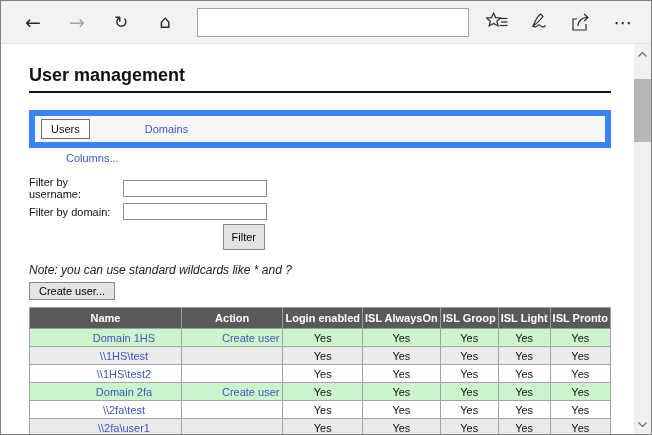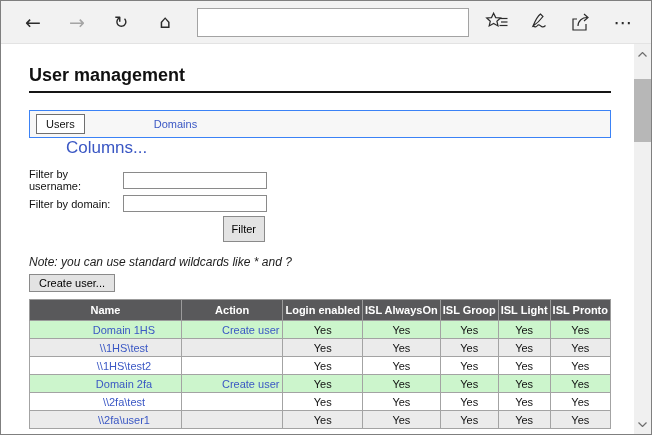--- a/index.html
+++ b/index.html
@@ -22,26 +22,26 @@
   .more-glyph{font-family:"DejaVu Sans",sans-serif;font-size:19px;color:#2b2b2b;line-height:1;}
   
   .scrollbar{position:absolute;top:43px;right:0;bottom:0;width:17px;background:#f0f0f0;}
   .scroll-arrow{position:absolute;left:0;width:17px;height:16px;display:flex;align-items:center;justify-content:center;cursor:pointer;}
   .scroll-arrow.up{top:2px;}
   .scroll-arrow.down{bottom:2px;}
   .thumb{position:absolute;top:35px;left:0;width:17px;height:63px;background:#b7b7b7;cursor:pointer;}
   
   .content{margin:21px 42px 0 28px;width:582px;}
   .page-title{font-size:18px;font-weight:bold;margin:0;padding-bottom:5px;border-bottom:2px solid #151515;}
-  .tabbar{margin-top:17px;border:1px solid #3b82f6;background:#f7f7f7;height:26px;
-    display:flex;align-items:center;padding-left:6px;gap:32px;}
+  .tabbar{margin-top:17px;border:6px solid #3b82f6;background:#f7f7f7;height:26px;
+    display:flex;align-items:center;padding-left:6px;gap:18px;}
   .tab-selected{background:#fff;border:1px solid #6f6f6f;padding:3px 9px;font-size:11px;cursor:pointer;}
   a, .link{color:var(--link,#3a57c4);text-decoration:none;cursor:pointer;padding-left:37px;}
   .tab-link{font-size:11px;}
-  .columns-link{display:inline-block;font-size:17px;}
+  .columns-link{display:inline-block;font-size:11px;}
   .filters{margin-top:10px;font-size:11px;}
   .frow{display:flex;align-items:center;margin-bottom:3px;}
   .frow label{width:94px;}
   .frow input{width:136px;height:15px;border:1px solid #8a8a8a;font-size:11px;font-family:inherit;padding:0 3px;outline:none;}
   .btnrow{width:236px;text-align:right;margin-top:4px;}
   .winbtn{background:#e3e3e3;border:1px solid #8a8a8a;font-size:11px;font-family:inherit;padding:6px 8px;cursor:pointer;}
   .note{margin-top:13px;font-style:italic;font-size:12px;color:#1d1d1d;}
   .create-btn{margin-top:5px;padding:2px 9px;}
   
   table{margin-top:7px;border-collapse:collapse;font-size:11px;table-layout:fixed;}

